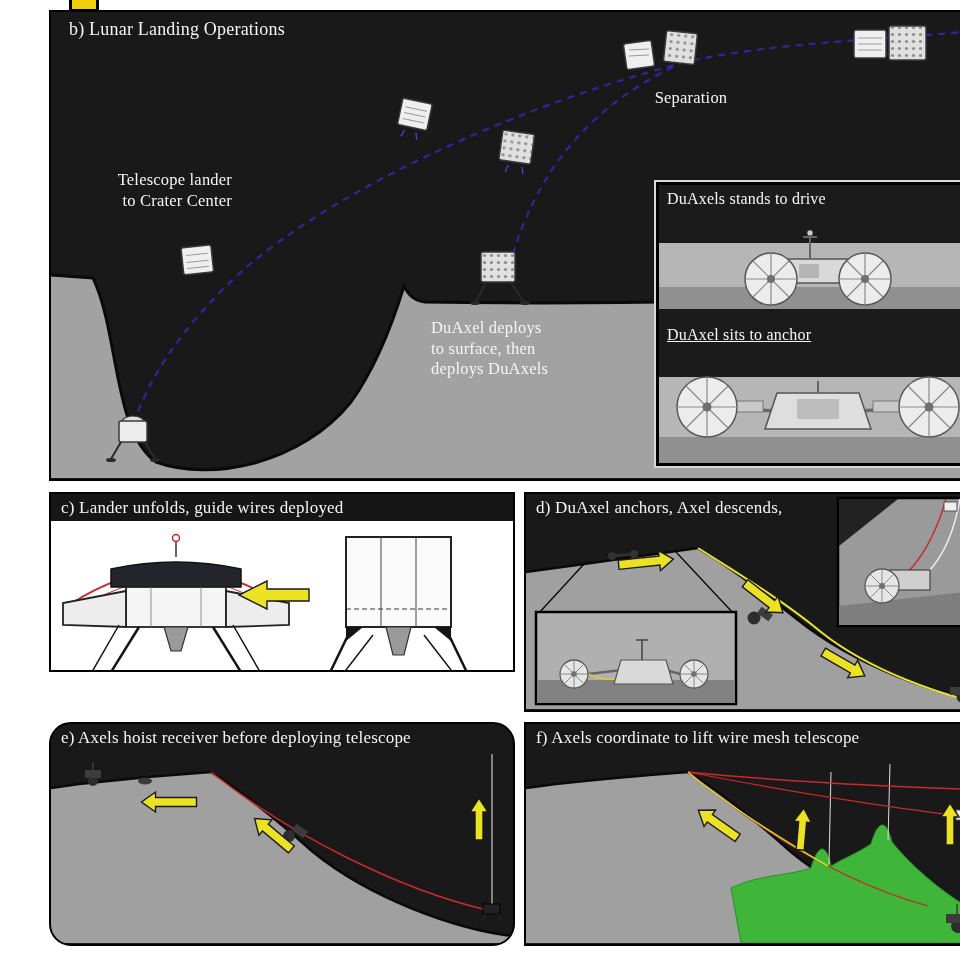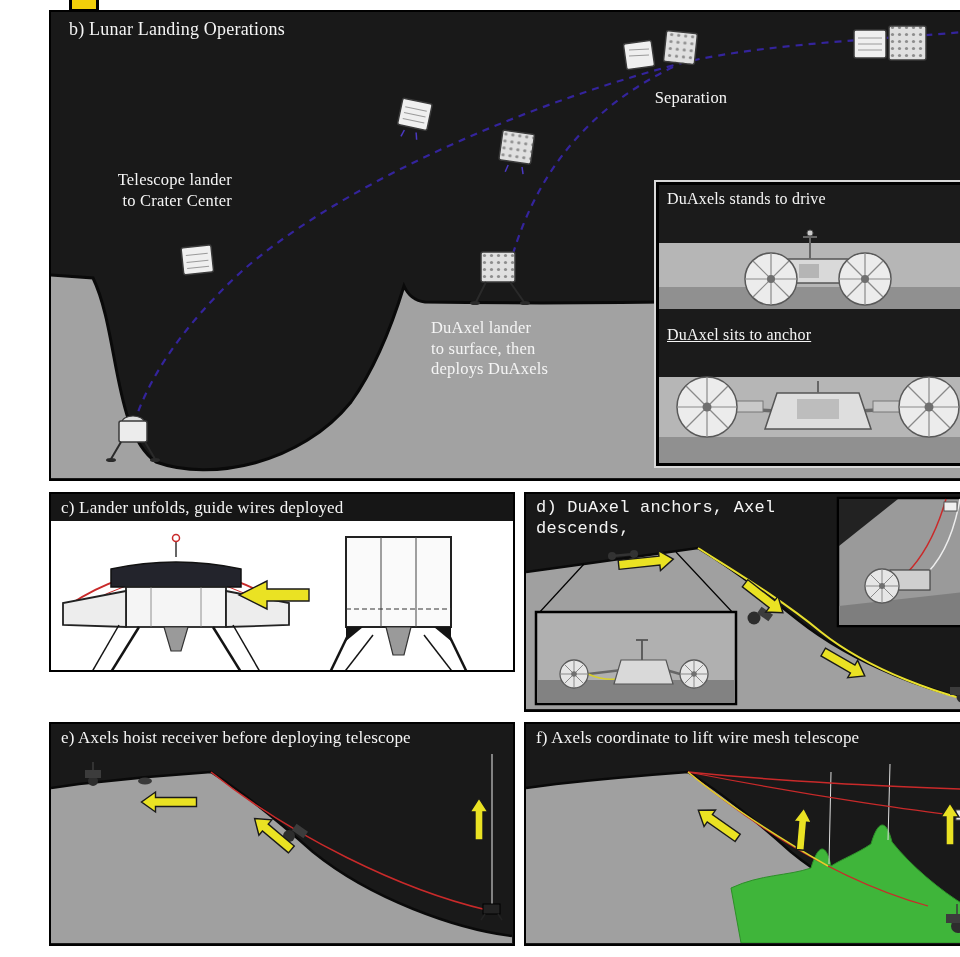--- a/index.html
+++ b/index.html
@@ -20,21 +20,21 @@
   .panel-b{left:8px;top:10px;width:938px;height:471px;}
   .inset{position:absolute;left:605px;top:170px;width:324px;height:284px;background:#1b1b1b;
          border:3px solid #000;outline:2px solid #d8d8d8;box-sizing:border-box;}
   .inset .lbl{font-size:16px;}
   
   .panel-c{left:8px;top:492px;width:466px;height:180px;background:#ffffff;}
   .panel-header{position:absolute;left:0;top:0;right:0;height:27px;background:#161616;}
   
   .panel-d{left:483px;top:492px;width:463px;height:220px;}
   
-  .panel-e{left:8px;top:722px;width:466px;height:224px;}
+  .panel-e{left:8px;top:722px;width:466px;height:224px;border-radius:22px;}
   
   .panel-f{left:483px;top:722px;width:560px;height:224px;}
 </style>
 </head>
 <body>
 
 <div class="canvas">
 
   <div class="corner-tab"></div>
 
@@ -112,21 +112,21 @@
       </g>
     </svg>
 
     <div class="lbl btitle" style="left:18px;top:6px;">b) Lunar Landing Operations</div>
     <div class="lbl center" style="left:16px;top:158px;width:165px;text-align:right;">
       <span class="ln">Telescope lander</span>
       <span class="ln">to Crater Center</span>
     </div>
     <div class="lbl center" style="left:580px;top:76px;width:120px;">Separation</div>
     <div class="lbl" style="left:380px;top:306px;width:140px;">
-      <span class="ln">DuAxel lander</span>
+      <span class="ln">DuAxel deploys</span>
       <span class="ln">to surface, then</span>
       <span class="ln">deploys DuAxels</span>
     </div>
 
     <div class="inset">
       <svg width="318" height="278" viewBox="0 0 318 278">
 
         <g>
           <rect x="0" y="58" width="318" height="66" fill="#b6b6b6"></rect>
           <rect x="0" y="102" width="318" height="22" fill="#909090"></rect>
@@ -314,21 +314,21 @@
         <circle cx="356" cy="92" r="17" fill="#e6e6e6" stroke="#595959" stroke-width="1.3"></circle>
         <g stroke="#8a8a8a" stroke-width="1">
             <line x1="356" y1="75" x2="356" y2="109"></line>
             <line x1="339" y1="92" x2="373" y2="92"></line>
             <line x1="344" y1="80" x2="368" y2="104"></line>
             <line x1="368" y1="80" x2="344" y2="104"></line>
           </g>
         <circle cx="356" cy="92" r="3" fill="#6f6f6f"></circle>
       </g>
     </svg>
-    <div class="lbl ttl" style="left:10px;top:3px;width:290px;font-family:Liberation Mono, monospace;">
+    <div class="lbl ttl" style="left:10px;top:3px;width:290px;">
       <span class="ln">d) DuAxel anchors, Axel descends,</span>
     </div>
   </section>
 
   <section class="panel panel-e dark">
     <svg width="461" height="219" viewBox="0 0 461 219">
       <path d="M0,64 L28,60 C80,54 130,50 160,48 C185,64 225,95 262,128 C320,175 405,205 461,212 L461,219 L0,219 Z" fill="#a0a0a0"></path>
       <path d="M0,64 L28,60 C80,54 130,50 160,48 C185,64 225,95 262,128 C320,175 405,205 461,212" fill="none" stroke="#0a0a0a" stroke-width="2.5"></path>
       <line x1="441" y1="30" x2="441" y2="184" stroke="#c9c9c9" stroke-width="1.2"></line>
       <path d="M160,48 C240,112 350,166 436,186" fill="none" stroke="#c92a2a" stroke-width="1.5"></path>

